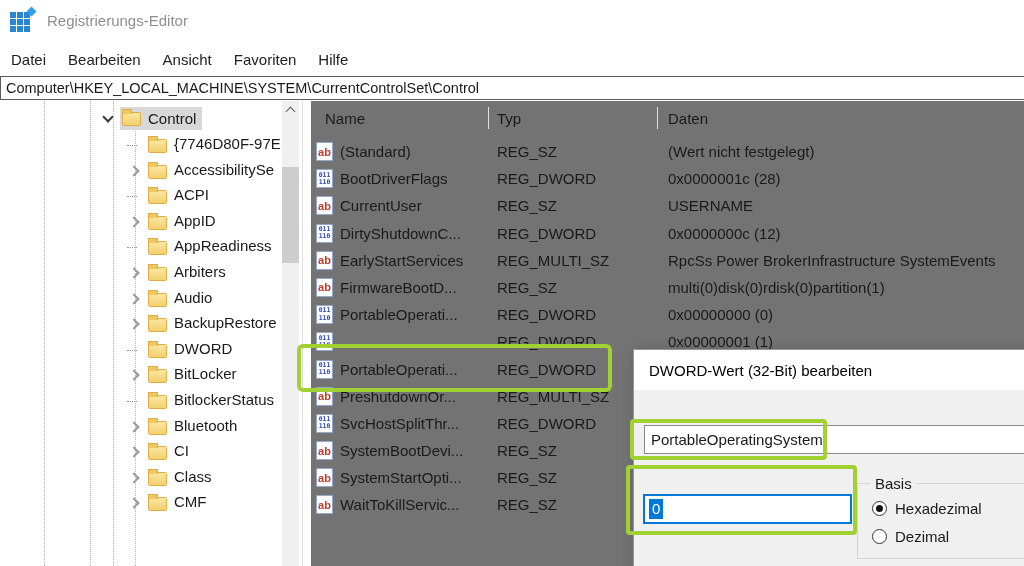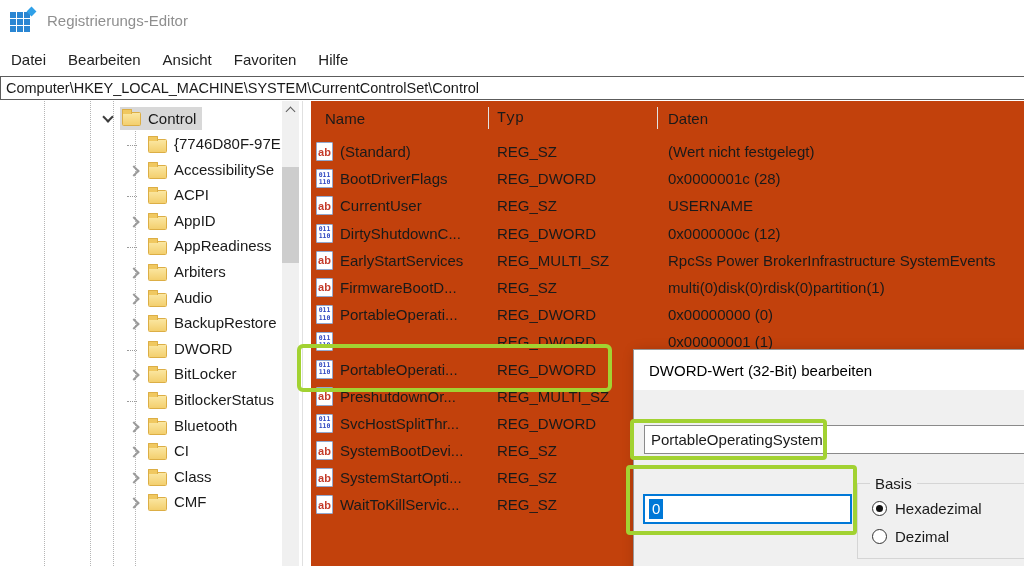--- a/index.html
+++ b/index.html
@@ -52,24 +52,24 @@
   .tree-item .chev { left:125px; top:6px; }
   .tree-item .folder { position:absolute; left:146px; top:6px; }
   .tree-item .tree-label { position:absolute; left:172px; top:3px; margin:0; }
 
   .tree-scrollbar { position:absolute; right:3px; top:0; width:17px; bottom:0; background:#f0f0f0; }
   .sb-up { position:absolute; left:0; top:0; width:17px; height:17px; }
   .sb-up::before { content:""; position:absolute; left:5px; top:7px; width:6px; height:6px;
                    border-right:1.5px solid #5c5c5c; border-top:1.5px solid #5c5c5c; transform:rotate(-45deg); }
   .sb-thumb { position:absolute; left:0; top:66px; width:17px; height:96px; background:#cdcdcd; }
 
-  .list-pane { position:absolute; left:311px; top:101px; right:0; bottom:0; overflow:hidden; background:#c2410c; }
+  .list-pane { position:absolute; left:311px; top:101px; right:0; bottom:0; overflow:hidden; background:#737373; }
   .list-header { position:absolute; left:0; top:0; width:100%; height:34px; }
   .col-h { position:absolute; top:9px; font-size:15px; color:#1a1a1a; }
-  .col-h.c0 { left:14px; } .col-h.c1 { left:186px;font-family:Liberation Mono, monospace; } .col-h.c2 { left:357px; }
+  .col-h.c0 { left:14px; } .col-h.c1 { left:186px; } .col-h.c2 { left:357px; }
   .col-sep { position:absolute; top:6px; width:1px; height:22px; background:#e2e2e2; }
   .s0 { left:177px; } .s1 { left:346px; }
 
   .list-rows { position:absolute; left:0; top:37px; width:100%; }
   .list-row { position:relative; height:27.2px; }
   .vicon { position:absolute; left:5px; top:4px; width:17px; height:19px; background:#fff;
            border:1px solid #92a8cf; border-radius:1px; display:flex; align-items:center; justify-content:center; }
   .vicon.sz { color:#c43b2a; font-weight:bold; font-size:11px; }
   .vicon.sz::before { content:"ab"; }
   .vicon.dword { color:#2d46c0; font-family:"DejaVu Sans Mono",monospace; font-size:6.5px; line-height:1.1;

